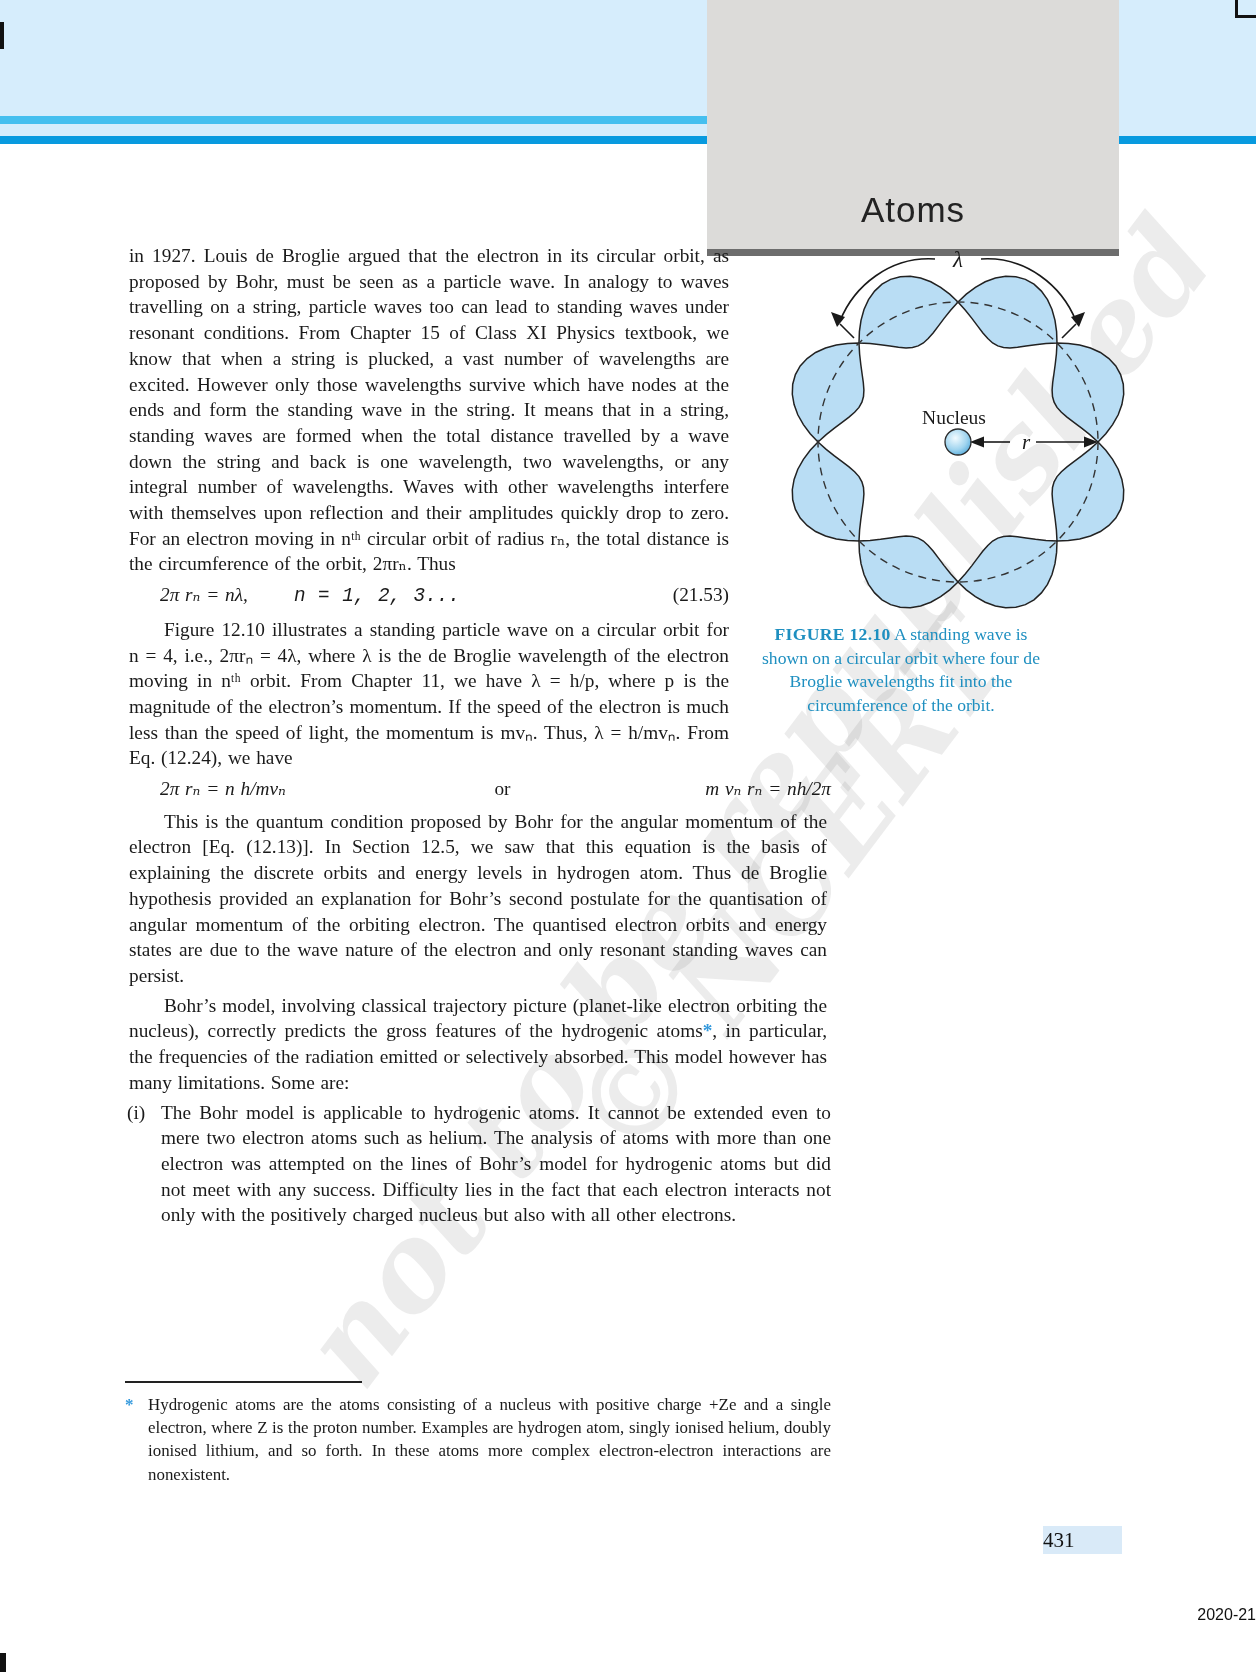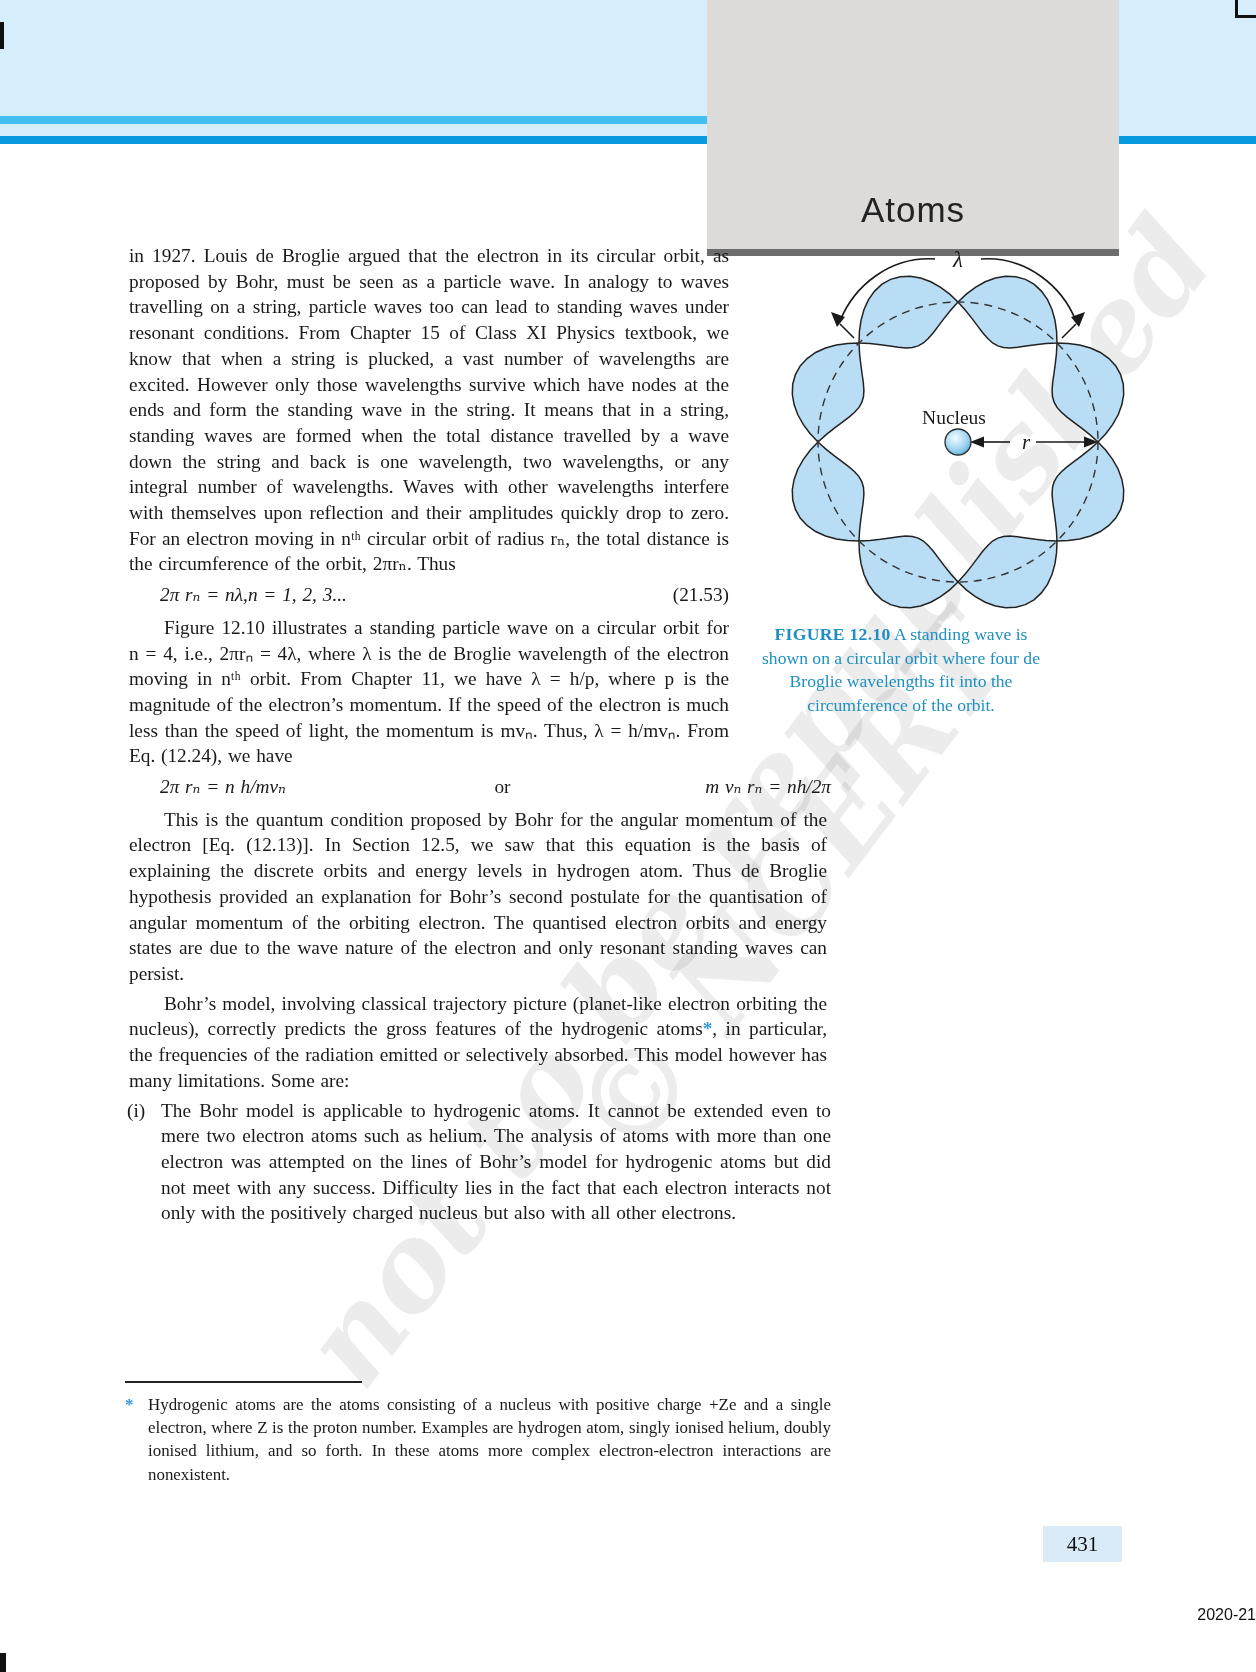--- a/index.html
+++ b/index.html
@@ -29,21 +29,21 @@
   .wm2{left:330px;top:1300px;font-size:118px;transform:rotate(-53deg);}
 
   
   .content{position:absolute;left:125px;top:239px;width:706px;z-index:2;
            font-size:19.3px;line-height:25.7px;text-align:justify;word-spacing:1px;}
   .fig-spacer{float:right;width:102px;height:524px;}
   .content p{margin:4px;}
   p.indent{text-indent:35px;font-family:Liberation Serif, serif;}
   .equation{display:flex;align-items:baseline;padding-left:35px;margin:5px 0 7px 0;justify-content:space-between;}
   .eq-i{font-style:italic;}
-  .eq-gap{}
+  .eq-gap{margin-left:46px;font-family:Liberation Mono, monospace;}
   .eq-or{margin-left:40px;margin-right:26px;font-style:normal;}
   .eq-num{margin-left:auto;font-style:normal;}
   .fn-star{color:var(--footnote_star);font-weight:bold;}
   .list-item{position:relative;padding-left:36px;}
   .list-marker{position:absolute;left:2px;top:0;}
 
   
   .fig-svg{position:absolute;left:768px;top:240px;width:382px;height:385px;z-index:2;}
   .petal{fill:var(--petal_fill);stroke:#222;stroke-width:1.5;}
   .orbit{fill:none;stroke:#333;stroke-width:1.4;stroke-dasharray:8 6;}
@@ -54,22 +54,22 @@
                font-size:17.6px;line-height:23.6px;color:var(--caption_blue);}
   .fig-caption b{letter-spacing:0.3px;}
 
   
   .footnote-rule{position:absolute;left:125px;top:1381px;width:237px;border-top:2.6px solid #222;z-index:2;}
   .footnote{position:absolute;left:125px;top:1393px;width:706px;z-index:2;
             font-size:16.9px;line-height:23.2px;text-align:justify;padding-left:23px;box-sizing:border-box;}
   .footnote .list-marker{left:0;color:var(--footnote_star);font-weight:bold;}
 
   
-  .page-badge{position:absolute;left:1043px;top:1526px;width:79px;height:36px;background:var(--badge_bg);
-              z-index:2;display:flex;align-items:center;justify-content:center;font-size:21px;color:#111;}
+  .page-badge{position:absolute;left:1043px;top:1526px;width:79px;height:28px;background:var(--badge_bg);
+              z-index:2;display:flex;align-items:center;font-size:21px;color:#111;}
   .folio{position:absolute;left:0;right:0;top:1606px;text-align:right;z-index:2;
          font-family:"Liberation Sans","DejaVu Sans",sans-serif;font-size:16px;color:#111;}
 </style>
 </head>
 <body>
 
 <div class="page">
 
   <div class="wm wm1">© NCERT</div>
   <div class="wm wm2">not to be republished</div>

